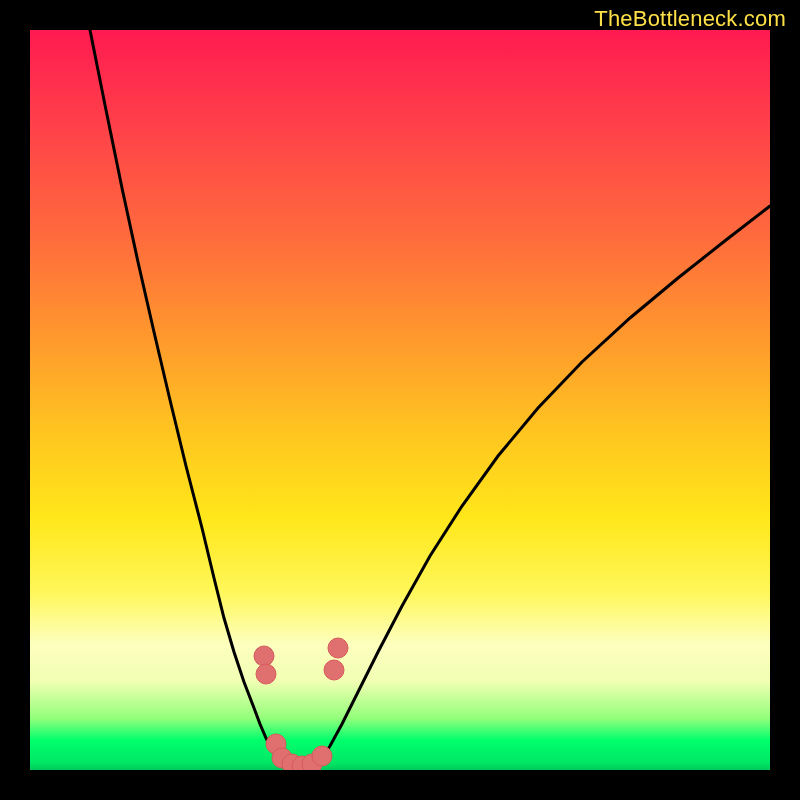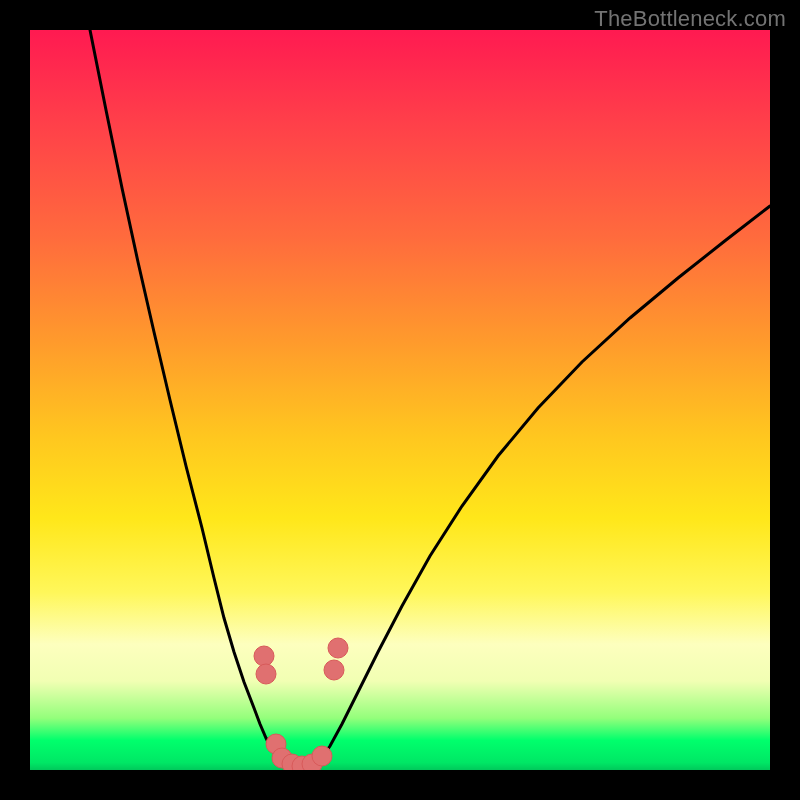--- a/index.html
+++ b/index.html
@@ -40,21 +40,21 @@
       #93ff7b 93%,
       #00ff6c 96%,
       #00e765 99%,
       #00c95b 100%
     );
   }
   .watermark {
     position: absolute;
     top: 6px;
     right: 14px;
-    color: #737373;
+    color: #fde047;
     font-size: 22px;
     font-weight: 500;
     letter-spacing: 0.2px;
     font-family: Arial, Helvetica, sans-serif;
   }
   svg {
     position: absolute;
     left: 0;
     top: 0;
   }

